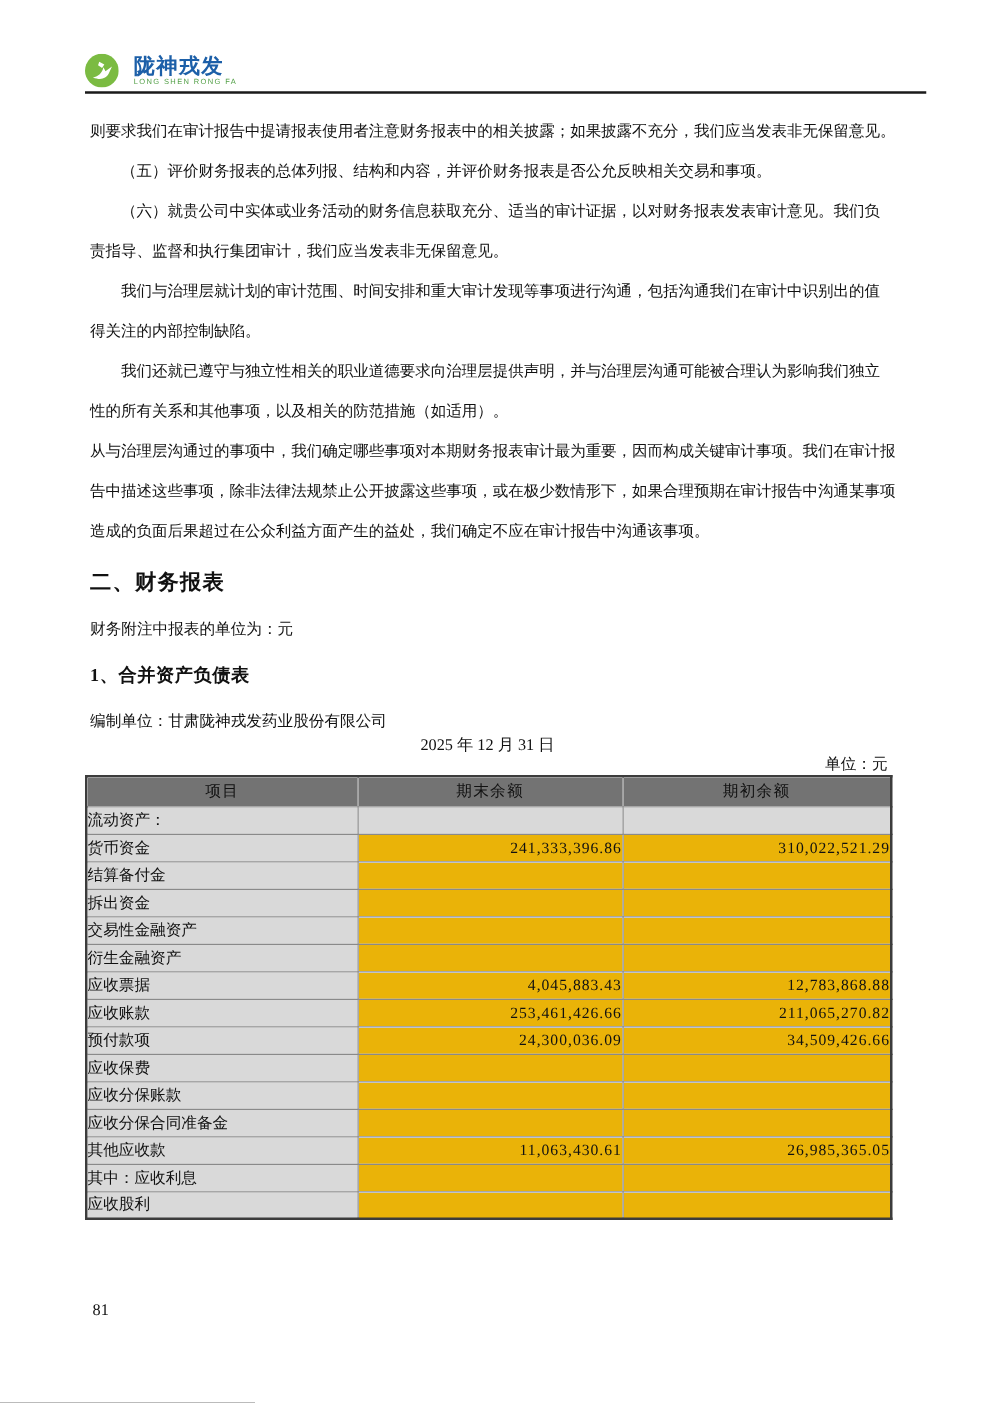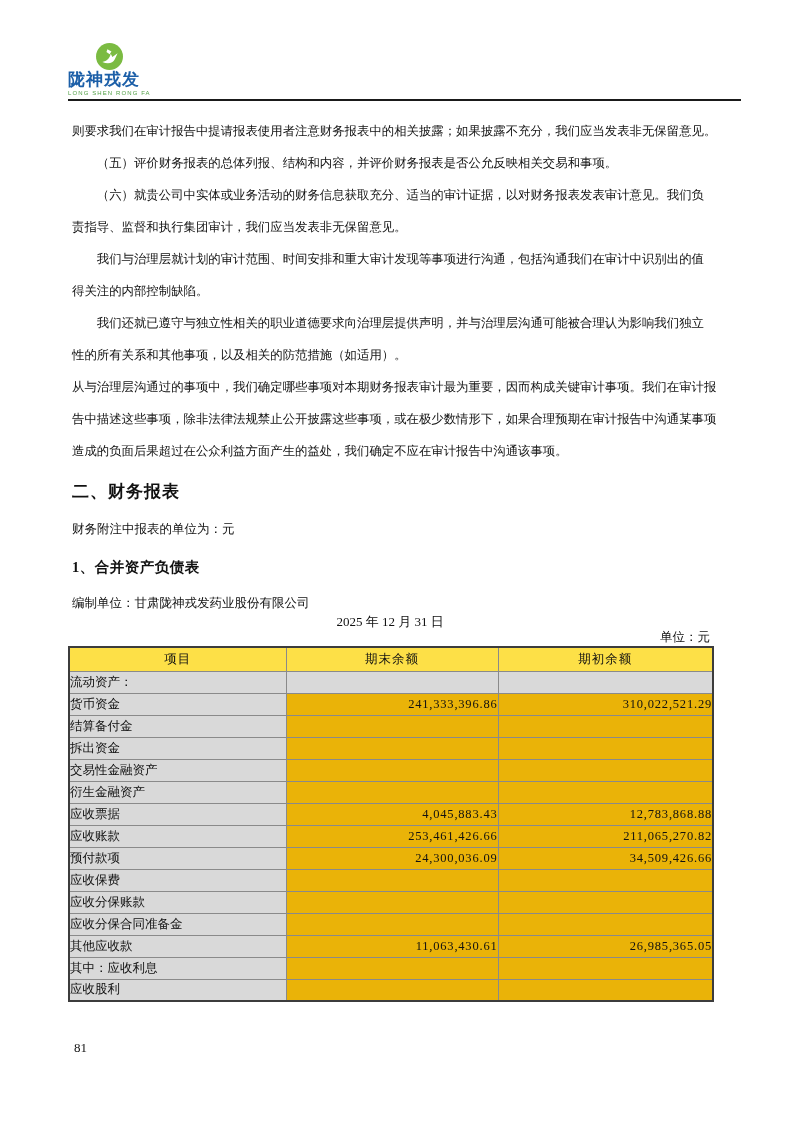--- a/index.html
+++ b/index.html
@@ -26,23 +26,22 @@
   }
   .header-title {
     font-size: 13.5px;
     padding-left: 4px;
     padding-bottom: 7px;
     letter-spacing: 0.5px;
   }
   .logo {
     display: flex;
     align-items: center;
-    gap: 1px;
+    gap: 12px;
     padding-bottom: 1px;
-    flex-direction: column;
   }
   .logo-icon svg { display: block; }
   .logo-text { display: flex; flex-direction: column; line-height: 1; }
   .logo-cn {
     font-family: "Liberation Sans", sans-serif;
     font-weight: bold;
     font-size: 17px;
     color: #1c5fa8;
     letter-spacing: 1px;
   }
@@ -113,21 +112,21 @@
   }
   table.balance-sheet th,
   table.balance-sheet td {
     border: 1px solid #8a8a8a;
     height: 22px;
     padding: 0;
     font-weight: normal;
     overflow: hidden;
     white-space: nowrap;
   }
-  table.balance-sheet th { height: 24px; background: #fde047; text-align: center; letter-spacing: 1px; }
+  table.balance-sheet th { height: 24px; background: #737373; text-align: center; letter-spacing: 1px; }
   col.c1 { width: 217px; }
   col.c2 { width: 212px; }
   col.c3 { width: 215px; }
   td.col-item { background: #d9d9d9; text-align: left; }
   td.col-num { text-align: right; padding-right: 10px; background: #eab308; letter-spacing: 0.8px; }
   tr.section-row td.col-num { background: #d9d9d9; }
   td.indent-0 { padding-left: 8px; }
   td.indent-1 { padding-left: 20px; }
   td.indent-2 { padding-left: 34px; }
   td.indent-3 { padding-left: 60px; }

